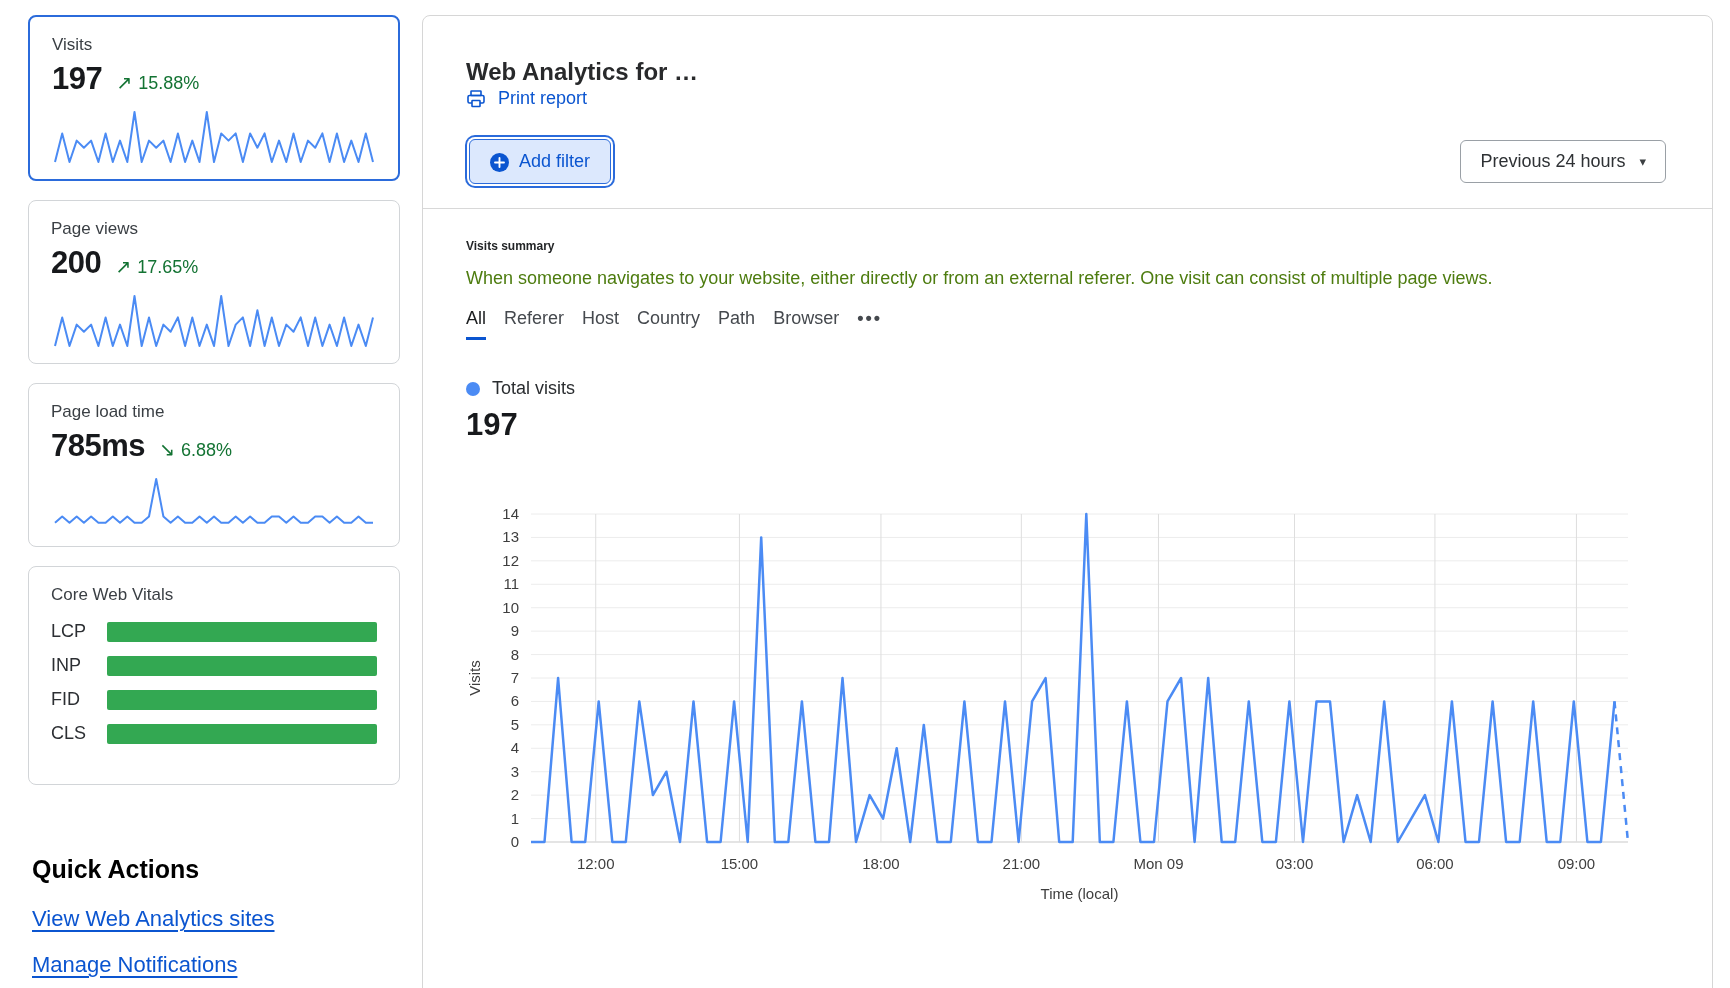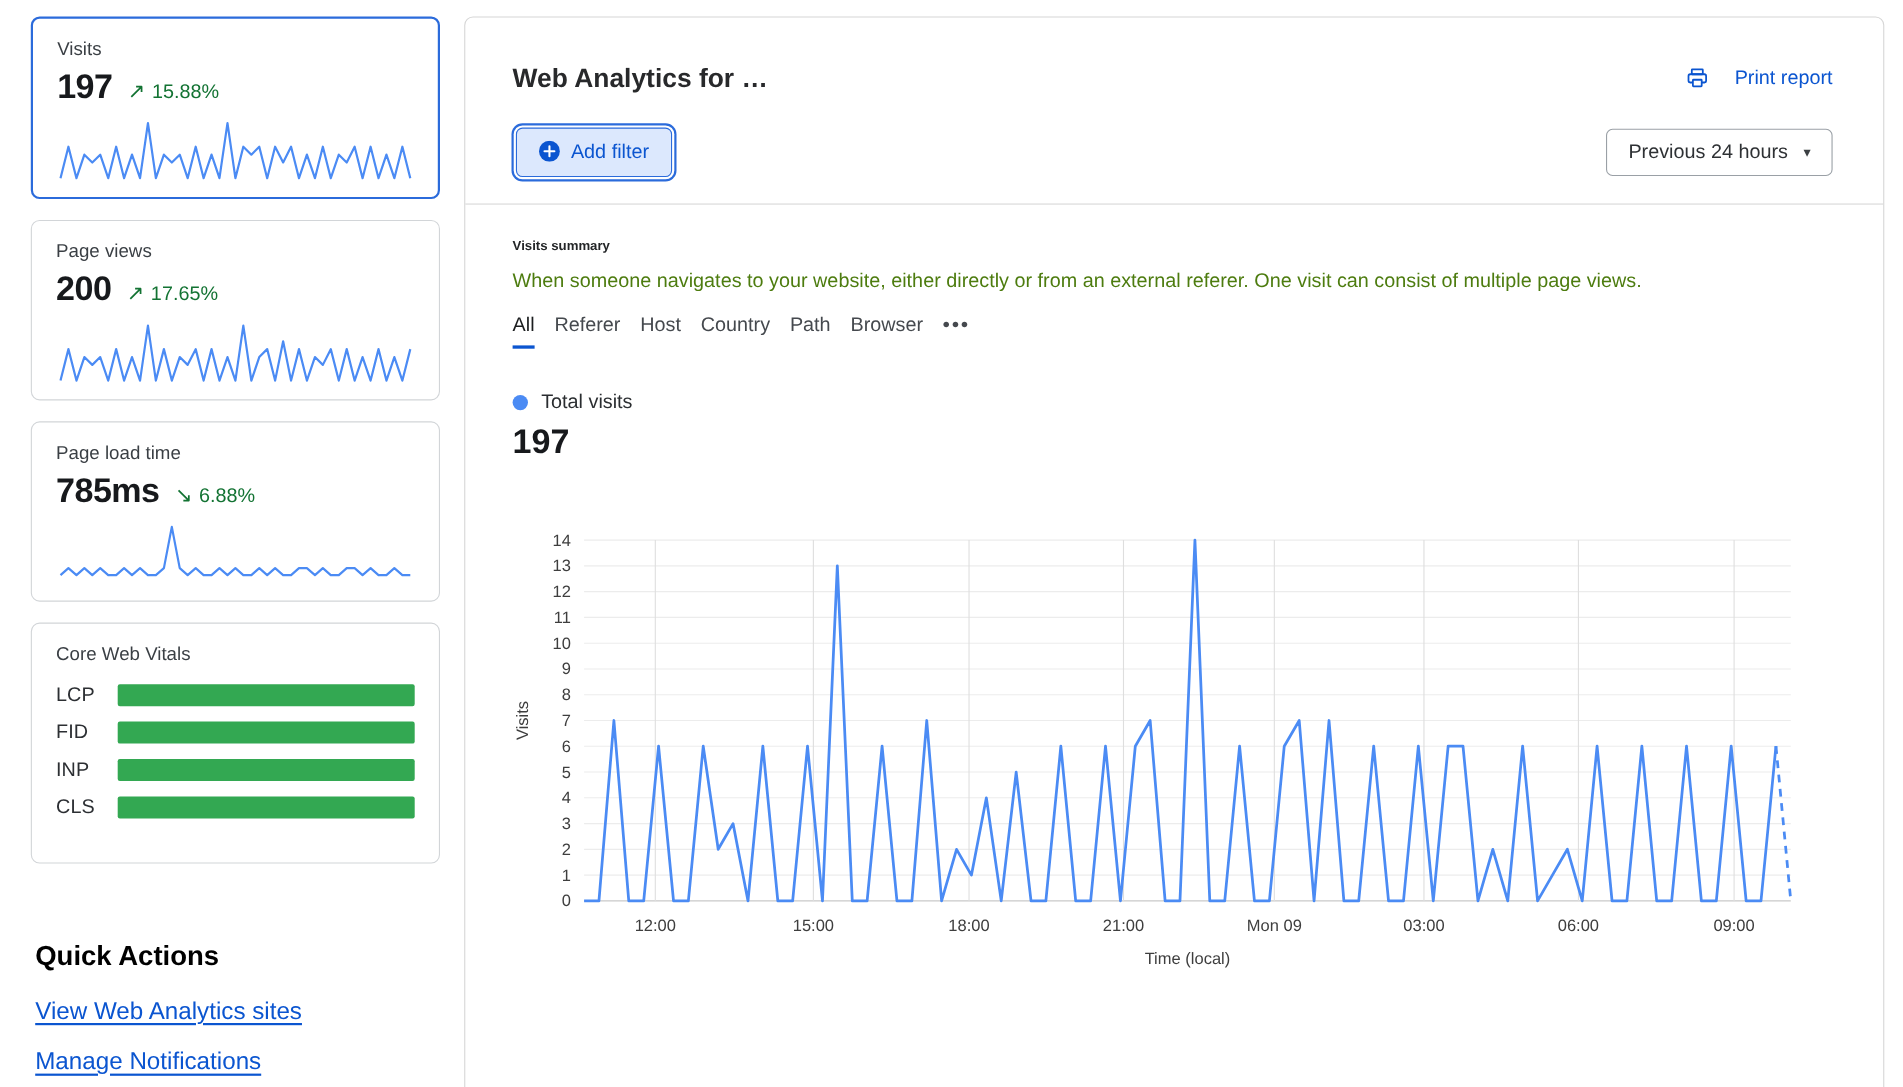--- a/index.html
+++ b/index.html
@@ -20,25 +20,25 @@
   .cwv-bar{flex:1;height:20px;background:#33a852;border-radius:2px;}
   .qa{margin-top:70px;padding-left:4px;}
   .qa-title{font-size:25px;font-weight:bold;color:#000000;margin:0 0 22px 0;}
   .qa-link{display:inline-block;font-size:22px;color:#0b55d0;text-decoration:underline;
     text-underline-offset:4px;margin-bottom:20px;cursor:pointer;}
   .qa hr{border:none;border-top:1px solid #d9d9d9;margin:8px 0 0 0;width:345px;}
 
   .panel{position:absolute;left:422px;top:15px;width:1291px;height:1010px;box-sizing:border-box;
     background:#fff;border:1px solid #d6d6d6;border-radius:8px;}
   .panel-header{display:flex;justify-content:space-between;align-items:flex-start;
-    padding:42px 46px 0 43px;}
+    padding:42px 46px 0 43px;flex-direction:column;}
   .panel-title{font-size:24px;font-weight:bold;color:#28292b;margin:0;}
-  .print-link{display:flex;align-items:center;gap:24px;color:#0b55d0;font-size:18px;cursor:pointer;margin-top:2px;}
+  .print-link{display:flex;align-items:center;gap:12px;color:#0b55d0;font-size:18px;cursor:pointer;margin-top:2px;}
   .toolbar{display:flex;justify-content:space-between;align-items:center;padding:30px 46px 0 43px;}
-  .add-filter{display:flex;align-items:flex-start;gap:10px;background:#dce8fd;border:1px solid #2b6bdb;
+  .add-filter{display:flex;align-items:flex-end;gap:10px;background:#dce8fd;border:1px solid #2b6bdb;
     border-radius:6px;padding:11px 20px;color:#0b55d0;font-size:18px;cursor:pointer;
     box-shadow:0 0 0 2px #fff,0 0 0 4px #2b6bdb;margin-left:3px;}
   .time-range{display:flex;align-items:center;gap:14px;background:#fff;border:1px solid #9aa0a6;
     border-radius:6px;padding:10px 19px;font-size:18px;color:#2e3134;cursor:pointer;justify-content:flex-end;}
   .caret{font-size:13px;color:#3c4043;}
   .panel-divider{border:none;border-top:1px solid #d8d8d8;margin:24px 0 0 0;}
   .section{padding:0 46px 0 43px;}
   .section-title{font-size:12px;font-weight:bold;color:#232527;margin:30px 0 0 0;}
   .section-desc{font-size:18px;color:#4d7c0f;margin:15px 0 0 0;}
   .tabs{display:flex;gap:18px;margin-top:19px;align-items:baseline;}
@@ -100,25 +100,25 @@
   </div>
 
   <div class="card" style="padding-bottom:20px;">
     <div class="card-label">Core Web Vitals</div>
     <div class="cwv-rows">
       <div class="cwv-row">
         <span class="cwv-label">LCP</span>
         <div class="cwv-bar"></div>
       </div>
       <div class="cwv-row">
+        <span class="cwv-label">INP</span>
+        <div class="cwv-bar"></div>
+      </div>
+      <div class="cwv-row">
         <span class="cwv-label">FID</span>
-        <div class="cwv-bar"></div>
-      </div>
-      <div class="cwv-row">
-        <span class="cwv-label">INP</span>
         <div class="cwv-bar"></div>
       </div>
       <div class="cwv-row" style="margin-bottom:20px;">
         <span class="cwv-label">CLS</span>
         <div class="cwv-bar"></div>
       </div>
     </div>
   </div>
 
   <div class="qa">

